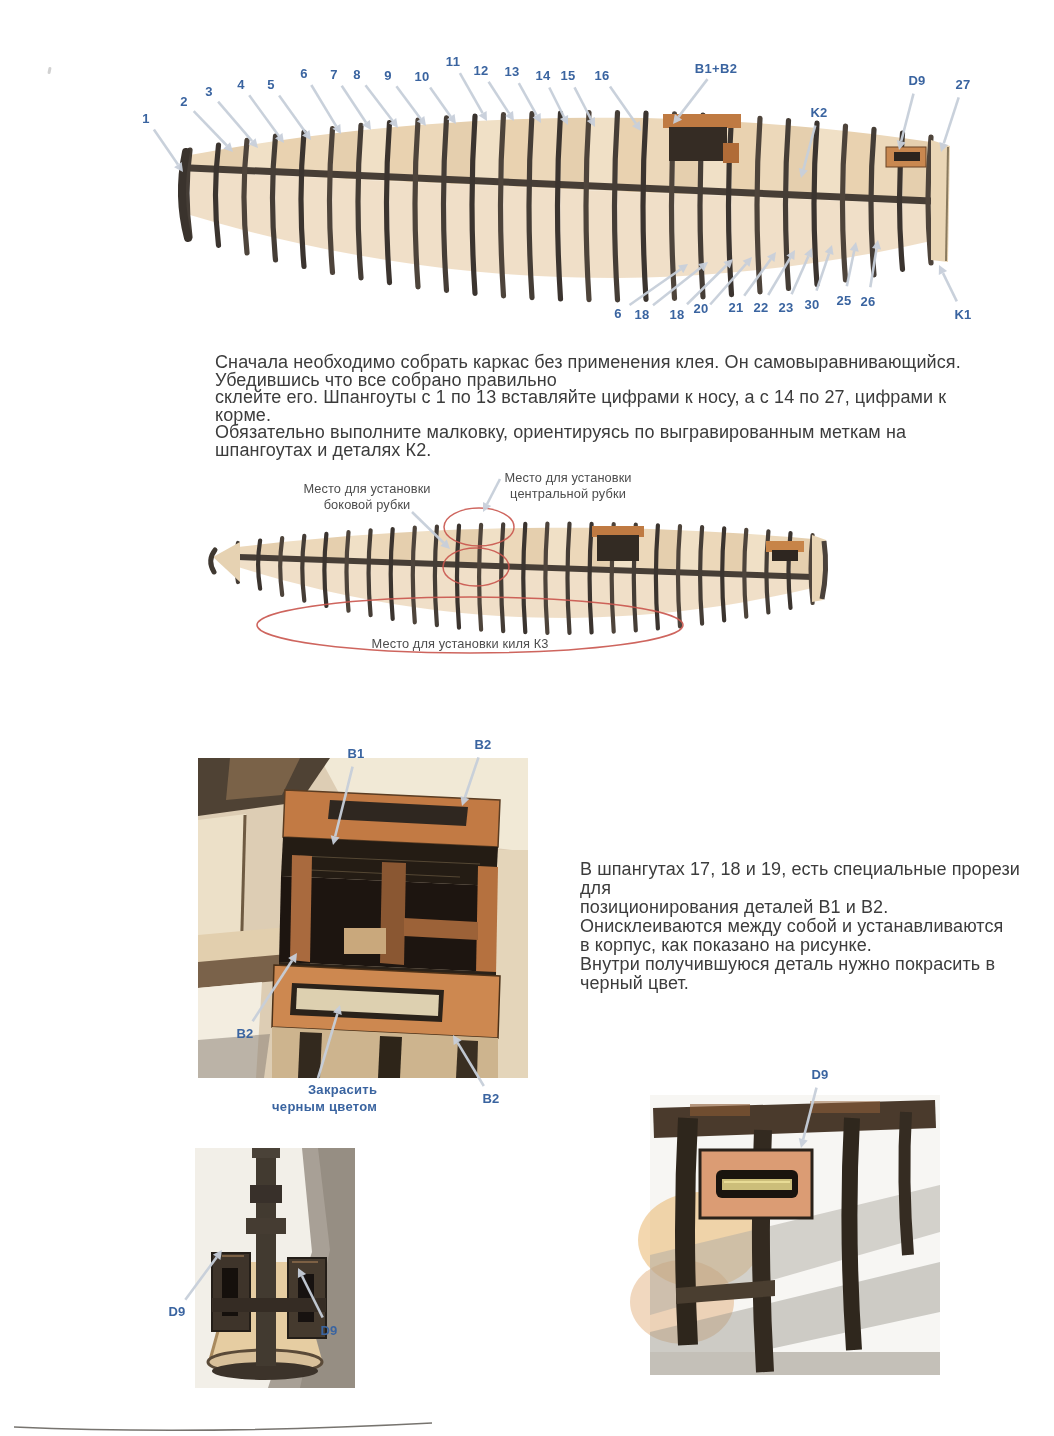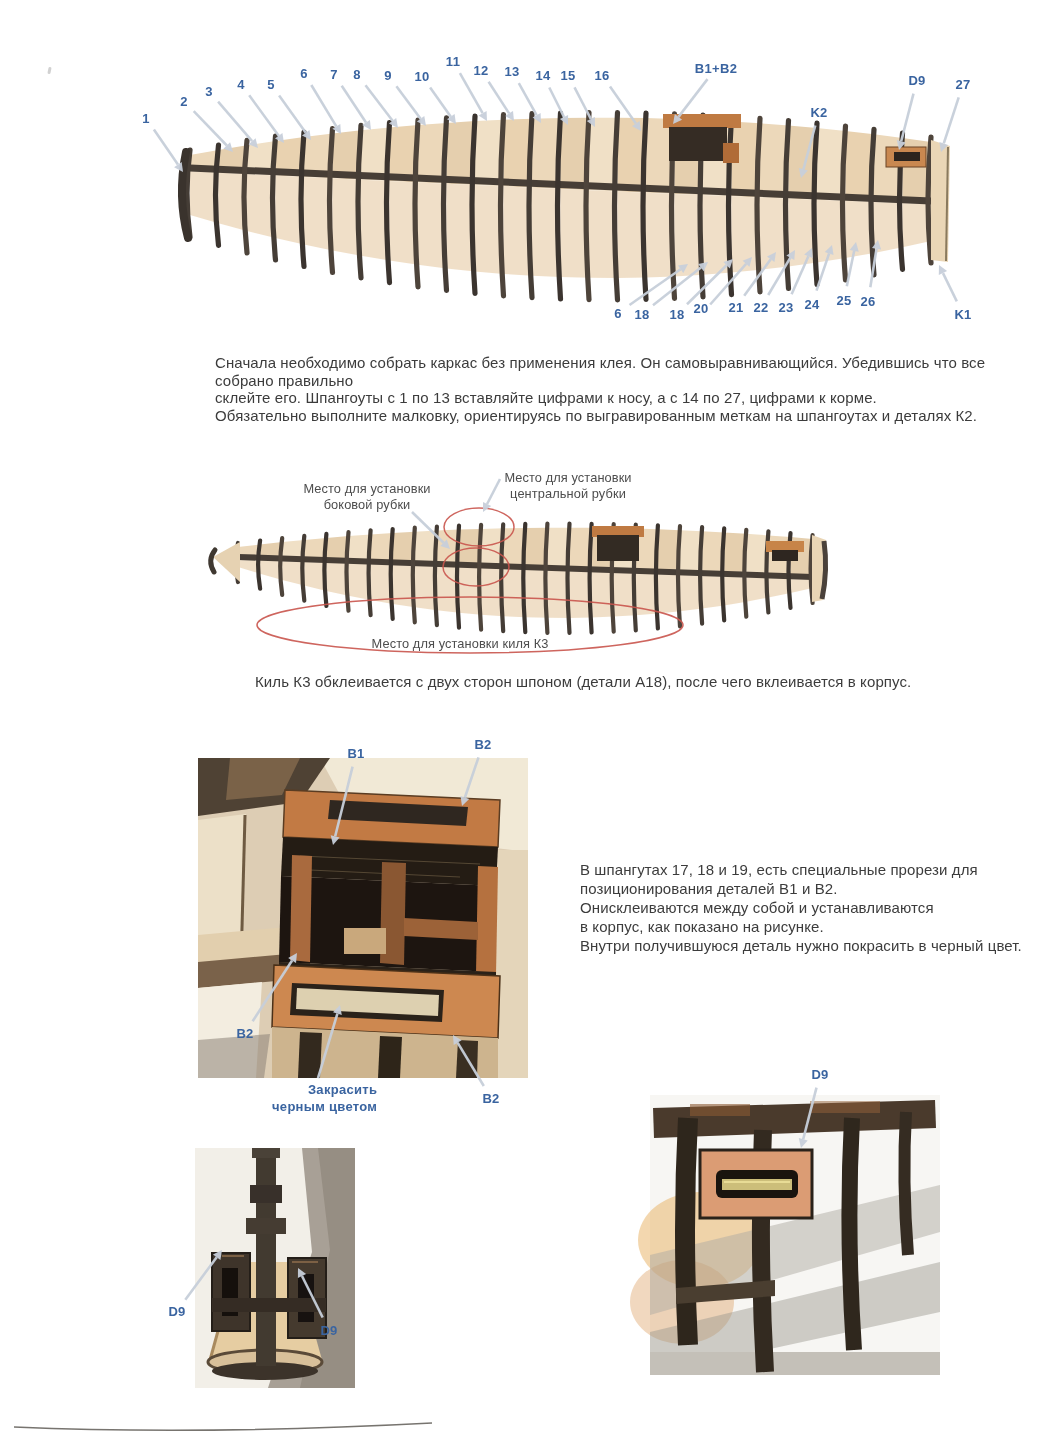--- a/index.html
+++ b/index.html
@@ -3,21 +3,21 @@
 <meta charset="utf-8">
 <style>
   html,body{margin:0;padding:0;background:#e9e9e9;}
   .page{
     position:relative;width:1054px;height:1436px;margin:0 auto;
     background:#ffffff;overflow:hidden;
     font-family:"Liberation Sans", sans-serif;
   }
   svg.layer{position:absolute;left:0;top:0;}
   .txt{
-    position:absolute;color:#3c3c3c;font-size:15px;line-height:17.5px;
+    position:absolute;color:#3c3c3c;font-size:18px;line-height:17.5px;
     white-space:pre-line;letter-spacing:0.1px;
   }
   .txt.wide{width:775px;}
   .txt.lh19{line-height:19px;}
   .callout{
     position:absolute;transform:translate(-50%,-50%);
     font-weight:bold;font-size:13px;color:#3a64a0;
     white-space:pre-line;letter-spacing:0.3px;
   }
   .callout.ann{
@@ -414,21 +414,21 @@
       <span class="callout num" style="left: 819px; top: 112px;">K2</span>
       <span class="callout num" style="left: 917px; top: 80px;">D9</span>
       <span class="callout num" style="left: 963px; top: 84px;">27</span>
       <span class="callout num" style="left: 618px; top: 313px;">6</span>
       <span class="callout num" style="left: 642px; top: 314px;">18</span>
       <span class="callout num" style="left: 677px; top: 314px;">18</span>
       <span class="callout num" style="left: 701px; top: 308px;">20</span>
       <span class="callout num" style="left: 736px; top: 307px;">21</span>
       <span class="callout num" style="left: 761px; top: 307px;">22</span>
       <span class="callout num" style="left: 786px; top: 307px;">23</span>
-      <span class="callout num" style="left: 812px; top: 304px;">24</span>
+      <span class="callout num" style="left: 812px; top: 304px;">30</span>
       <span class="callout num" style="left: 844px; top: 300px;">25</span>
       <span class="callout num" style="left: 868px; top: 301px;">26</span>
       <span class="callout num" style="left: 963px; top: 314px;">K1</span>
       <span class="callout ann" style="left: 367px; top: 496px;">Место для установки
 боковой рубки</span>
       <span class="callout ann" style="left: 568px; top: 485px;">Место для установки
 центральной рубки</span>
       <span class="callout ann" style="left: 460px; top: 644px;">Место для установки киля К3</span>
       <span class="callout num" style="left: 356px; top: 753px;">B1</span>
       <span class="callout num" style="left: 483px; top: 744px;">B2</span>
@@ -437,21 +437,20 @@
       <span class="callout paint" style="left: 272px; top: 1082px;">Закрасить
 черным цветом</span>
       <span class="callout num" style="left: 177px; top: 1311px;">D9</span>
       <span class="callout num" style="left: 329px; top: 1330px;">D9</span>
       <span class="callout num" style="left: 820px; top: 1074px;">D9</span>
     </div>
 
   <div class="txt wide" style="left:215px;top:354px;">Сначала необходимо собрать каркас без применения клея. Он самовыравнивающийся. Убедившись что все собрано правильно
 склейте его. Шпангоуты с 1 по 13 вставляйте цифрами к носу, а с 14 по 27, цифрами к корме.
 Обязательно выполните малковку, ориентируясь по выгравированным меткам на шпангоутах и деталях К2.</div>
-  <div class="txt" style="left:255px;top:673px;">Киль К3 обклеивается с двух сторон шпоном (детали А18), после чего вклеивается в корпус.</div>
   <div class="txt lh19" style="left:580px;top:860px;">В шпангутах 17, 18 и 19, есть специальные прорези для
 позиционирования деталей В1 и В2.
 Онисклеиваются между собой и устанавливаются
 в корпус, как показано на рисунке.
 Внутри получившуюся деталь нужно покрасить в черный цвет.</div>
 
   <div class="speck"></div>
 </div>
 
 </body></html>

